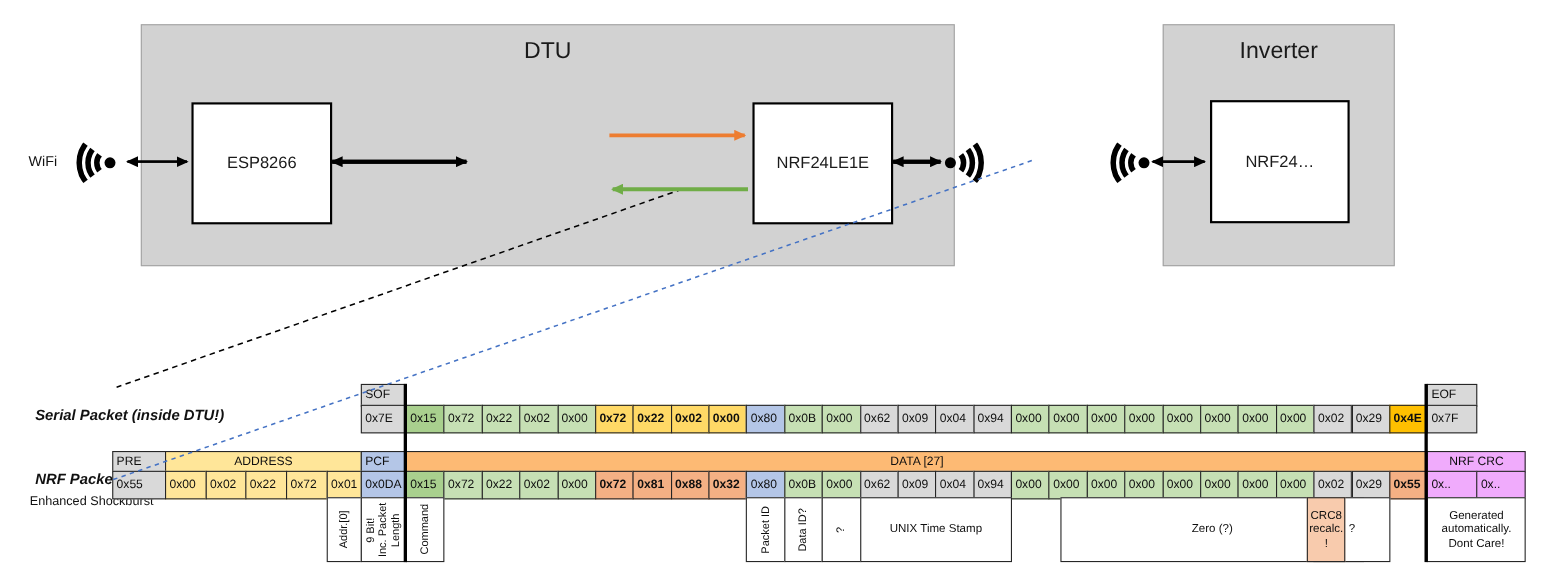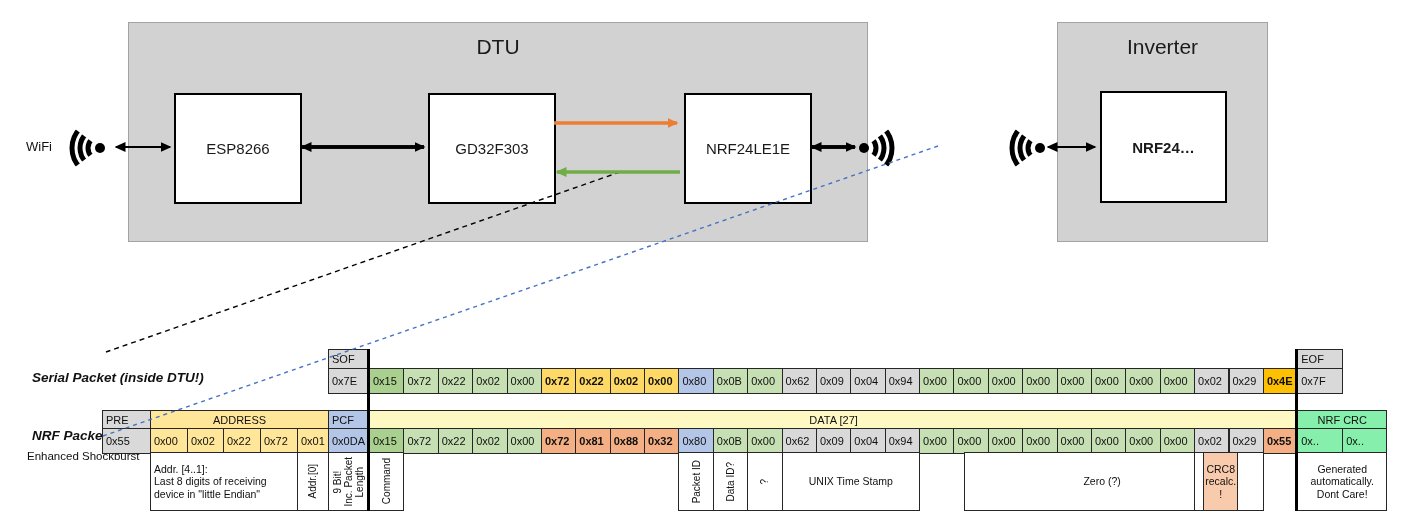--- a/index.html
+++ b/index.html
@@ -21,53 +21,50 @@
         padding-left:3px;font-size:11px;color:#0f0f0f;line-height:1;background:#fff;
         overflow:hidden;}
   .cell.ac{justify-content:center;padding-left:0;}
   .cell.bold{font-weight:bold;}
   .cell.note{font-size:10.5px;line-height:1.18;white-space:pre-line;
              justify-content:center;text-align:center;padding-left:0;}
   .cell.note.aleft{justify-content:flex-start;text-align:left;padding-left:3px;}
   .rot{writing-mode:vertical-rl;transform:rotate(180deg);white-space:pre-line;
        font-size:10px;line-height:1.12;}
   .gy{background:#d9d9d9}.yl{background:#ffe699}.bl{background:#b4c6e7}
-  .b2{background:#86efac}.g1{background:#a9d08e}.g2{background:#c6e0b4}
+  .b2{background:#f0abfc}.g1{background:#a9d08e}.g2{background:#c6e0b4}
   .gd{background:#ffd966}.am{background:#ffc000}.sm{background:#f4b084}
-  .s2{background:#f8cbad}.lg{background:#fef9c3}.wh{background:#ffffff}
+  .s2{background:#f8cbad}.lg{background:#fdba74}.wh{background:#ffffff}
 
   .vline{position:absolute;width:3px;background:#000;top:349px;height:162px;z-index:5;}
 
   .pkt-label{position:absolute;font-weight:bold;font-style:italic;font-size:13.5px;color:#111;text-align:center;}
   .sub-label{position:absolute;font-size:11.5px;color:#111;}
 
   #overlay{position:absolute;left:0;top:0;z-index:6;pointer-events:none;}
 </style>
 </head>
 <body>
 
 <div id="canvas">
 
   <div class="bigbox" style="left:128px;top:22px;width:738px;height:218px;">
     <div class="title">DTU</div>
   </div>
   <div class="comp" style="left:174px;top:93px;width:124px;height:107px;">
     <span>ESP8266</span>
   </div>
-  <div class="comp" style="left:428px;top:93px;width:124px;height:107px;">
-    <span>GD32F303</span>
-  </div>
   <div class="comp" style="left:684px;top:93px;width:124px;height:107px;">
     <span>NRF24LE1E</span>
   </div>
 
   <div class="bigbox" style="left:1057px;top:22px;width:209px;height:218px;">
     <div class="title">Inverter</div>
   </div>
-  <div class="comp" style="left:1100px;top:91px;width:123px;height:108px;font-weight:bold;">
+  <div class="comp" style="left:1100px;top:91px;width:123px;height:108px;">
     <span>NRF24…</span>
   </div>
 
   <div class="wifi-label" style="left:26px;top:139px;">WiFi</div>
 
   <svg class="wifi" style="left:62px;top:119px;" width="46" height="58" viewBox="0 0 46 58">
     <defs>
         <clipPath id="wfL">
           <polygon points="38,29 -12,-9 -12,67"></polygon>
         </clipPath>
@@ -178,35 +175,32 @@
       <div class="cell g2" style="left: 1022.22px; top: 428px; width: 35.38px; height: 26px;">0x00</div>
       <div class="cell g2" style="left: 1056.6px; top: 428px; width: 35.38px; height: 26px;">0x00</div>
       <div class="cell g2" style="left: 1090.98px; top: 428px; width: 35.38px; height: 26px;">0x00</div>
       <div class="cell g2" style="left: 1125.36px; top: 428px; width: 35.38px; height: 26px;">0x00</div>
       <div class="cell g2" style="left: 1159.74px; top: 428px; width: 35.38px; height: 26px;">0x00</div>
       <div class="cell gy" style="left: 1194.12px; top: 428px; width: 35.38px; height: 26px;">0x02</div>
       <div class="cell gy" style="left: 1228.5px; top: 428px; width: 35.38px; height: 26px;">0x29</div>
       <div class="cell sm bold" style="left: 1262.88px; top: 428px; width: 35.38px; height: 26px;">0x55</div>
       <div class="cell b2" style="left: 1297.26px; top: 428px; width: 46px; height: 26px;">0x..</div>
       <div class="cell b2" style="left: 1342.26px; top: 428px; width: 45px; height: 26px;">0x..</div>
-      <div class="cell wh note aleft" style="left: 150px; top: 452px; width: 148px; height: 59px;">Addr. [4..1]:
-Last 8 digits of receiving
-device in "little Endian"</div>
       <div class="cell wh note" style="left: 297px; top: 452px; width: 32px; height: 59px;"><span class="rot">Addr.[0]</span></div>
       <div class="cell wh note" style="left: 328px; top: 452px; width: 42px; height: 59px;"><span class="rot">9 Bit!
 Inc. Packet
 Length</span></div>
       <div class="cell wh note" style="left: 369px; top: 452px; width: 35.38px; height: 59px;"><span class="rot">Command</span></div>
       <div class="cell wh note" style="left: 678.42px; top: 452px; width: 35.38px; height: 59px;"><span class="rot">Packet ID</span></div>
       <div class="cell wh note" style="left: 712.8px; top: 452px; width: 35.38px; height: 59px;"><span class="rot">Data ID?</span></div>
       <div class="cell wh note" style="left: 747.18px; top: 452px; width: 35.38px; height: 59px;"><span class="rot">?</span></div>
       <div class="cell wh note" style="left: 781.56px; top: 452px; width: 138.52px; height: 59px;">UNIX Time Stamp</div>
       <div class="cell wh note" style="left: 919.08px; top: 452px; width: 276.04px; height: 59px; margin-left: 45px;">Zero (?)</div>
       <div class="cell wh note" style="left: 1194.12px; top: 452px; width: 69.76px; height: 59px;">?</div>
-      <div class="cell s2 note" style="left: 1188px; top: 452px; width: 35.38px; height: 59px; margin-left: 15px;">CRC8
+      <div class="cell s2 note" style="left: 1188px; top: 452px; width: 35.38px; height: 59px;">CRC8
 recalc.
 !</div>
       <div class="cell wh note" style="left: 1297.26px; top: 452px; width: 90px; height: 59px;">Generated
 automatically.
 Dont Care!</div>
     </div>
 
   <div class="vline" style="left:367px;"></div>
   <div class="vline" style="left:1295px;"></div>
 

